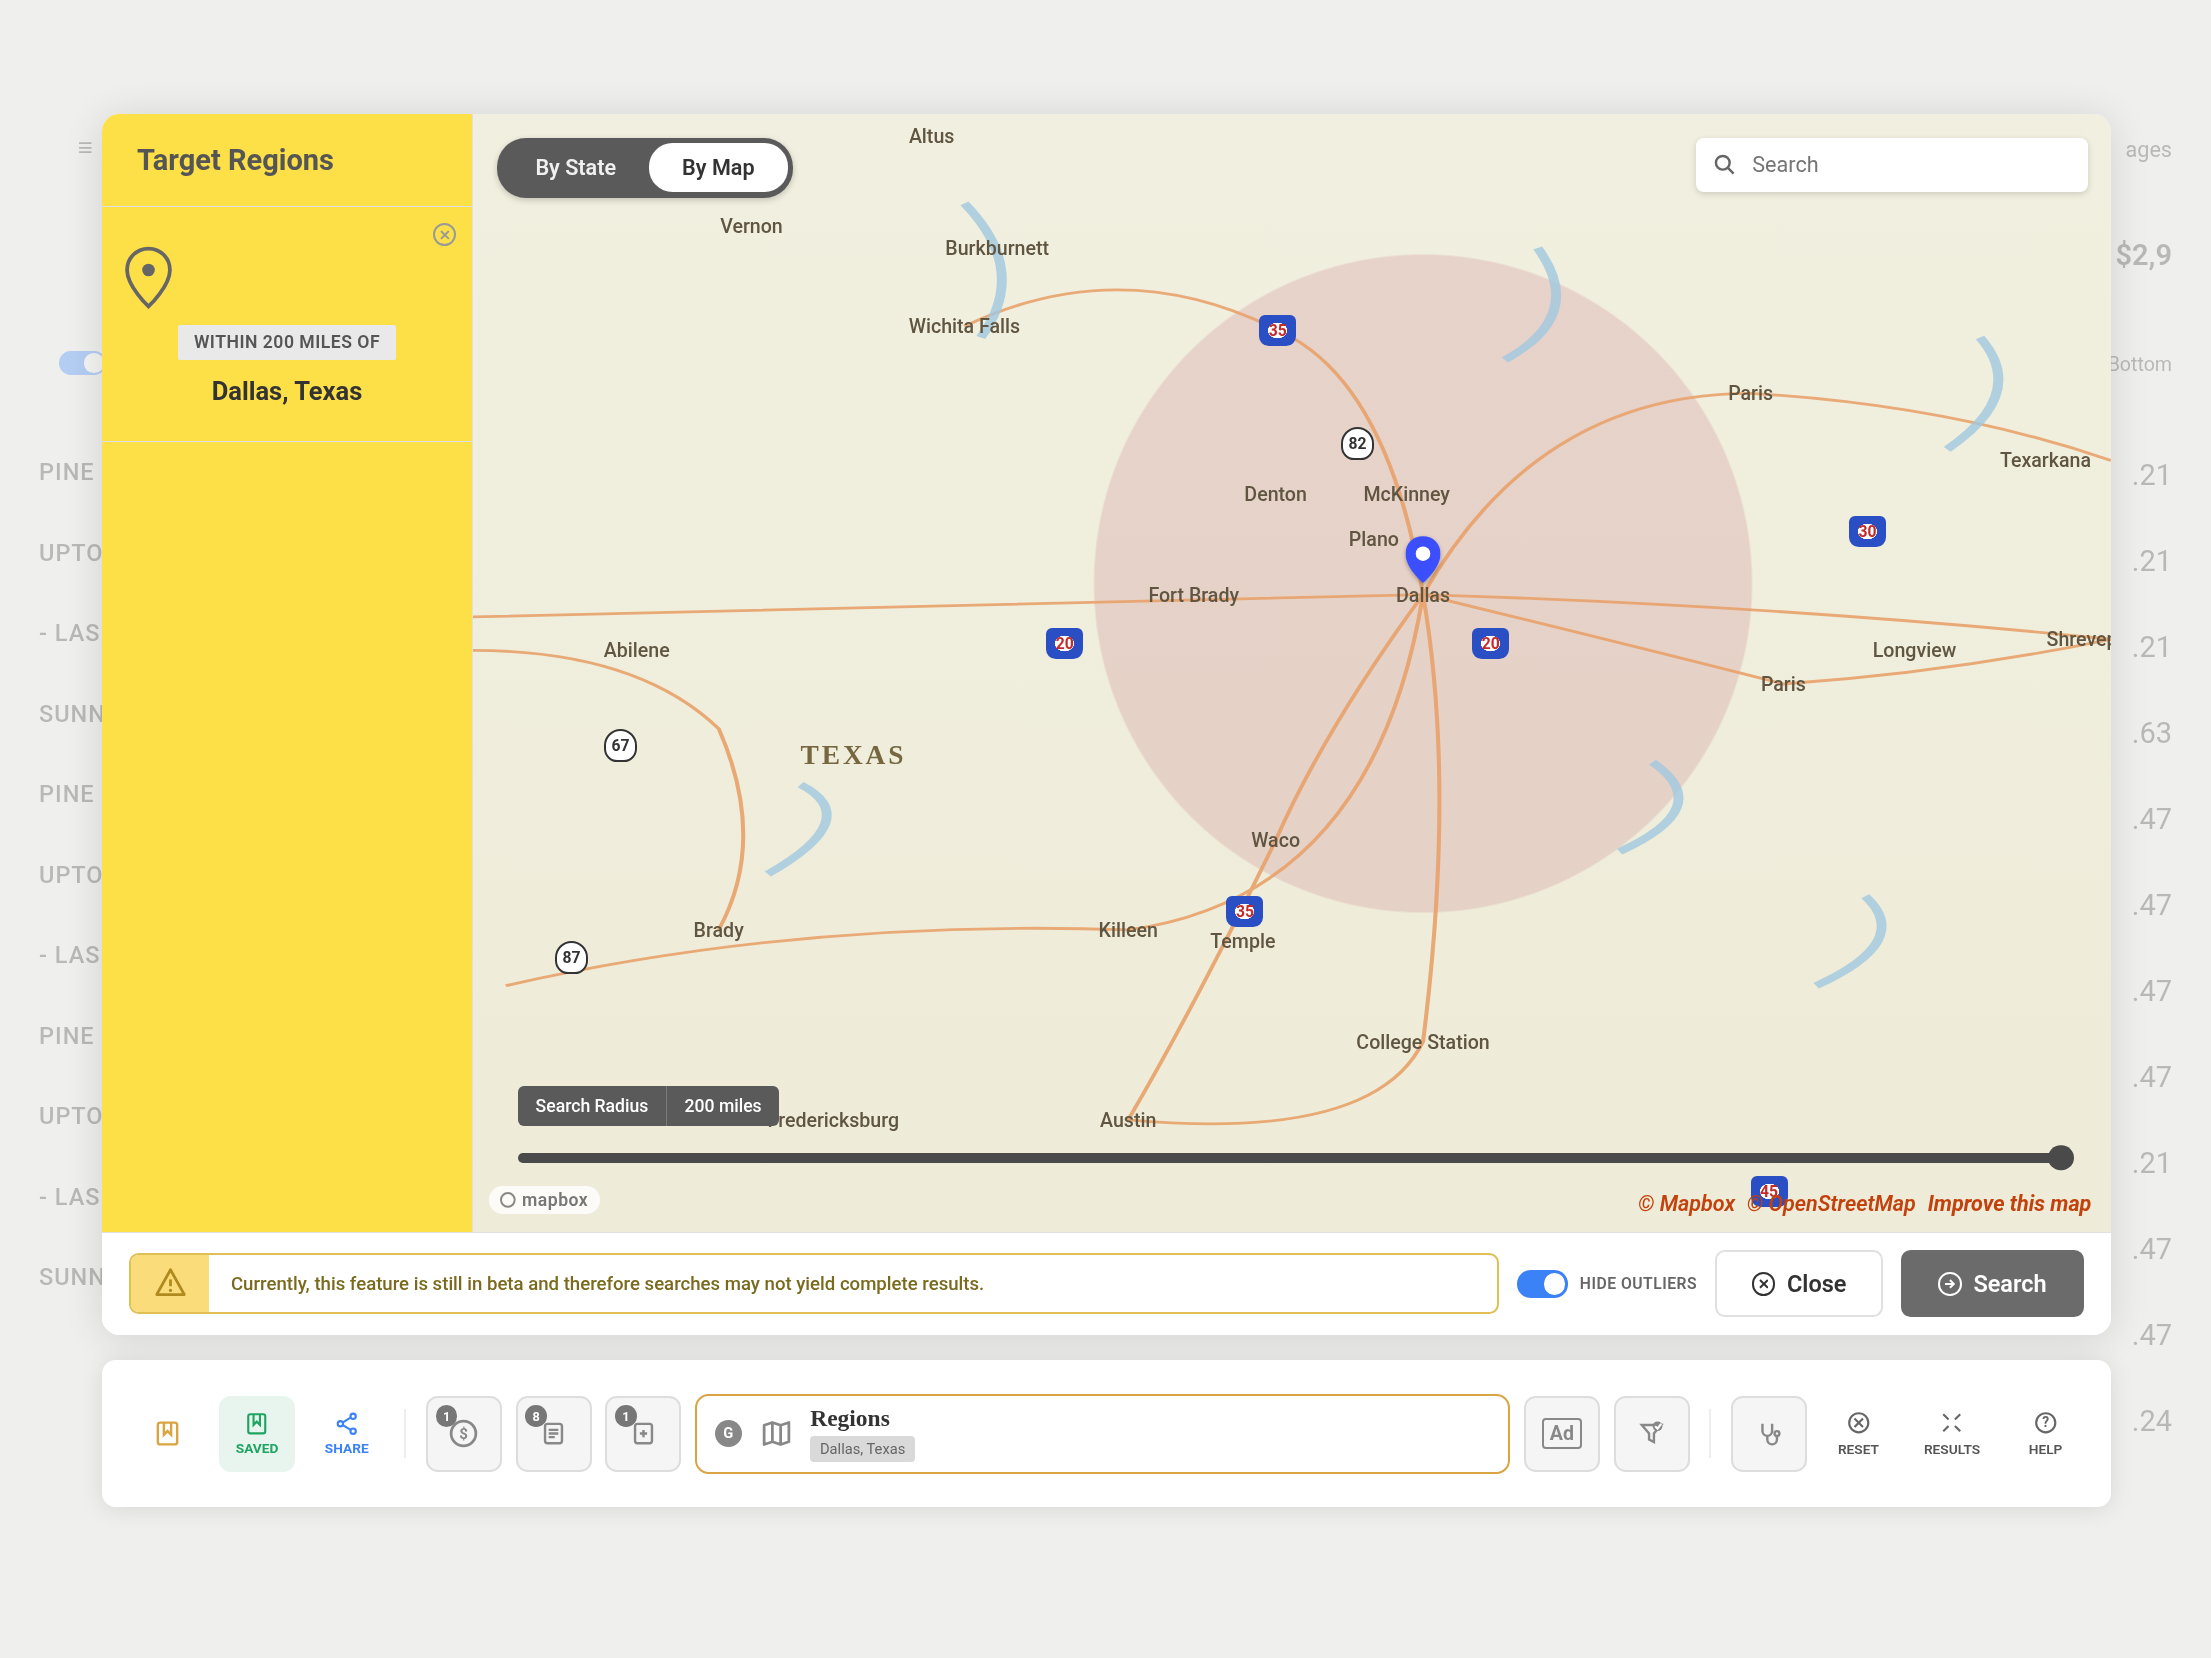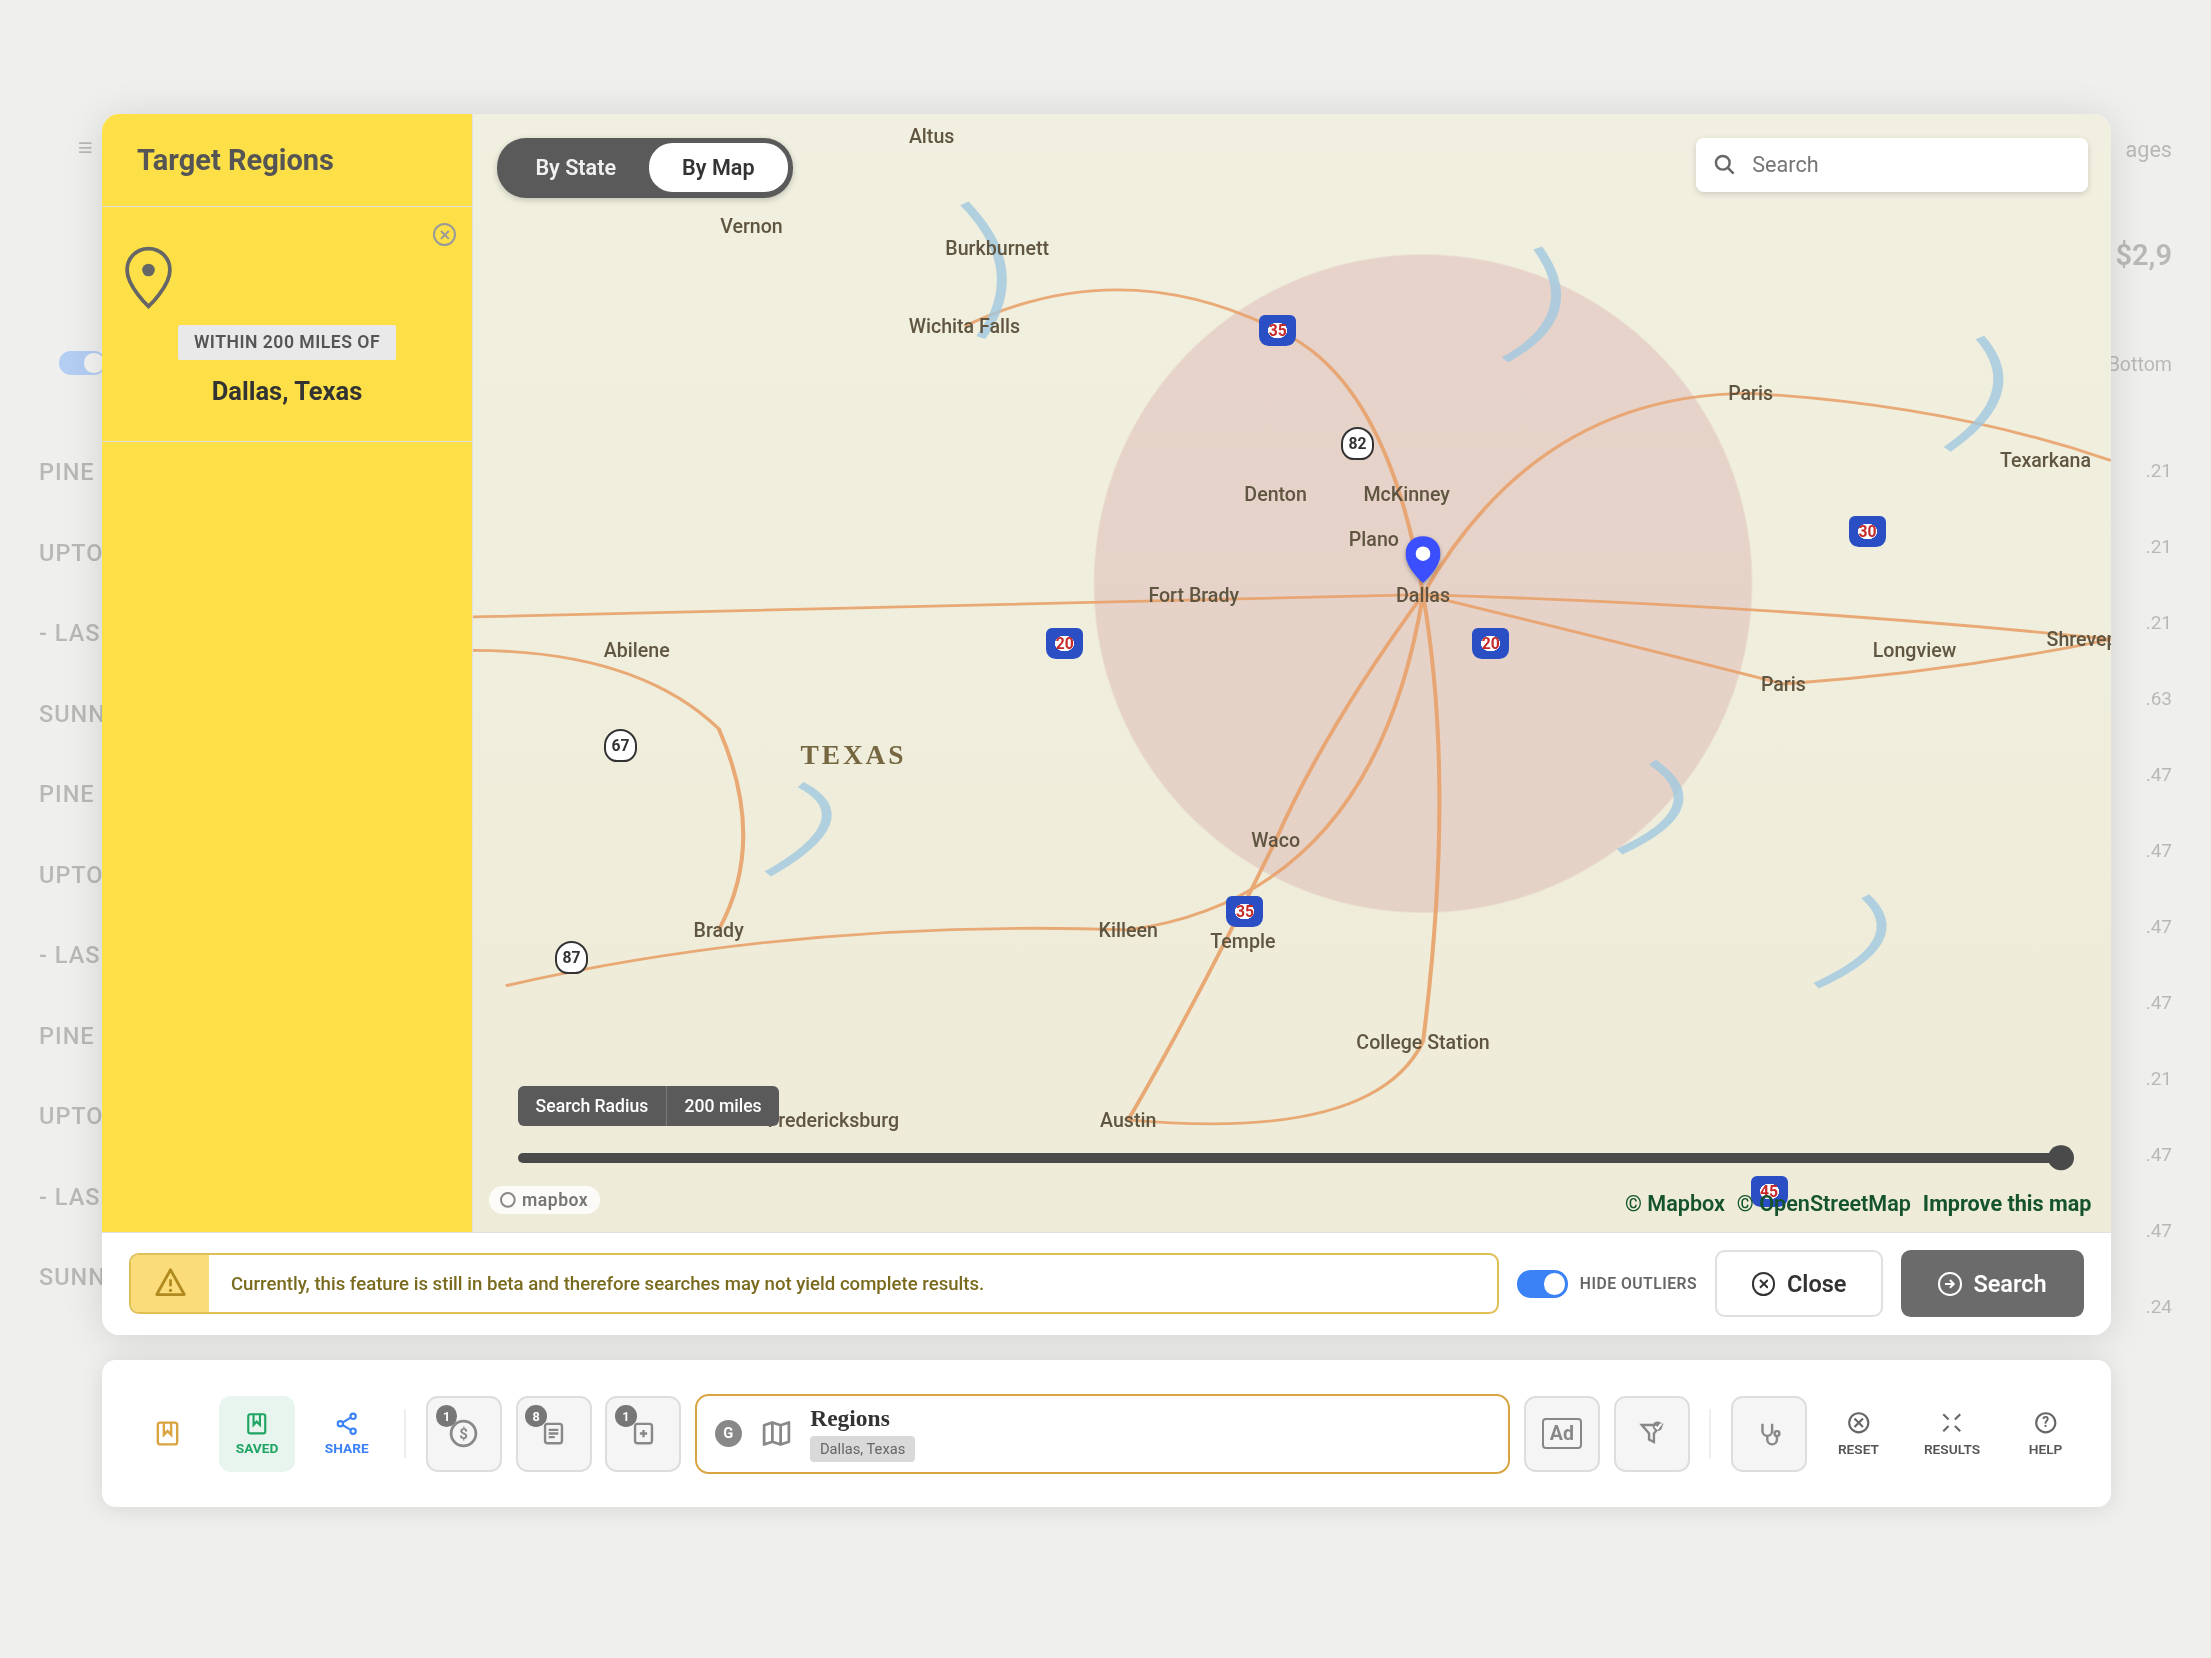--- a/index.html
+++ b/index.html
@@ -29,21 +29,21 @@
   }
   
   .bg-layer {
     position: absolute; inset: 0;
     opacity: 0.35;
     font-size: 23.5px;
     color: #555;
   }
   .bg-left-items { position: absolute; left: 39px; top: 461px; font-size: 23.5px; line-height: 1; letter-spacing: 1px; font-weight: 500; }
   .bg-left-items div { margin-bottom: 57px; }
-  .bg-right-items { position: absolute; right: 39px; top: 461px; font-size: 19px; line-height: 1; text-align: right; }
+  .bg-right-items { position: absolute; right: 39px; top: 461px; font-size: 29px; line-height: 1; text-align: right; }
   .bg-right-items div { margin-bottom: 57px; }
   .bg-price { position: absolute; right: 39px; top: 238px; font-size: 29px; font-weight: 600; }
   .bg-toprow { position: absolute; right: 39px; top: 353px; font-size: 19.6px; }
   .bg-filter-icon { position: absolute; left: 78px; top: 132px; font-size: 25.5px; }
   .bg-toggle { position: absolute; left: 59px; top: 351px; width: 47px; height: 23.5px; background: #4a90ff; border-radius: 11.8px; }
   .bg-toggle::after { content:''; position:absolute; right:2px; top:2px; width:19.6px; height:19.6px; background:#fff; border-radius:50%; }
   .bg-ages { position: absolute; right: 39px; top: 137px; font-size: 21.6px; }
 
   
   .card {
@@ -225,25 +225,26 @@
     width: 25.5px; height: 25.5px;
     background: #4a4a4a;
     border-radius: 50%;
     transform: translateY(-50%);
     cursor: pointer;
   }
   .map-attrib {
     position: absolute;
     right: 19.6px; bottom: 15.7px;
     font-size: 21.6px;
-    color: #14532d;
+    color: #c2410c;
     font-weight: 600;
     display: flex;
     gap: 11.8px;
     align-items: baseline;
+    font-style: italic;
   }
   .map-attrib .improve { font-weight: 700; }
   .mapbox-logo {
     position: absolute;
     left: 15.7px; bottom: 17.6px;
     background: rgba(255,255,255,0.8);
     padding: 3.9px 11.8px;
     border-radius: 13.7px;
     font-size: 17.6px;
     color: #777;

